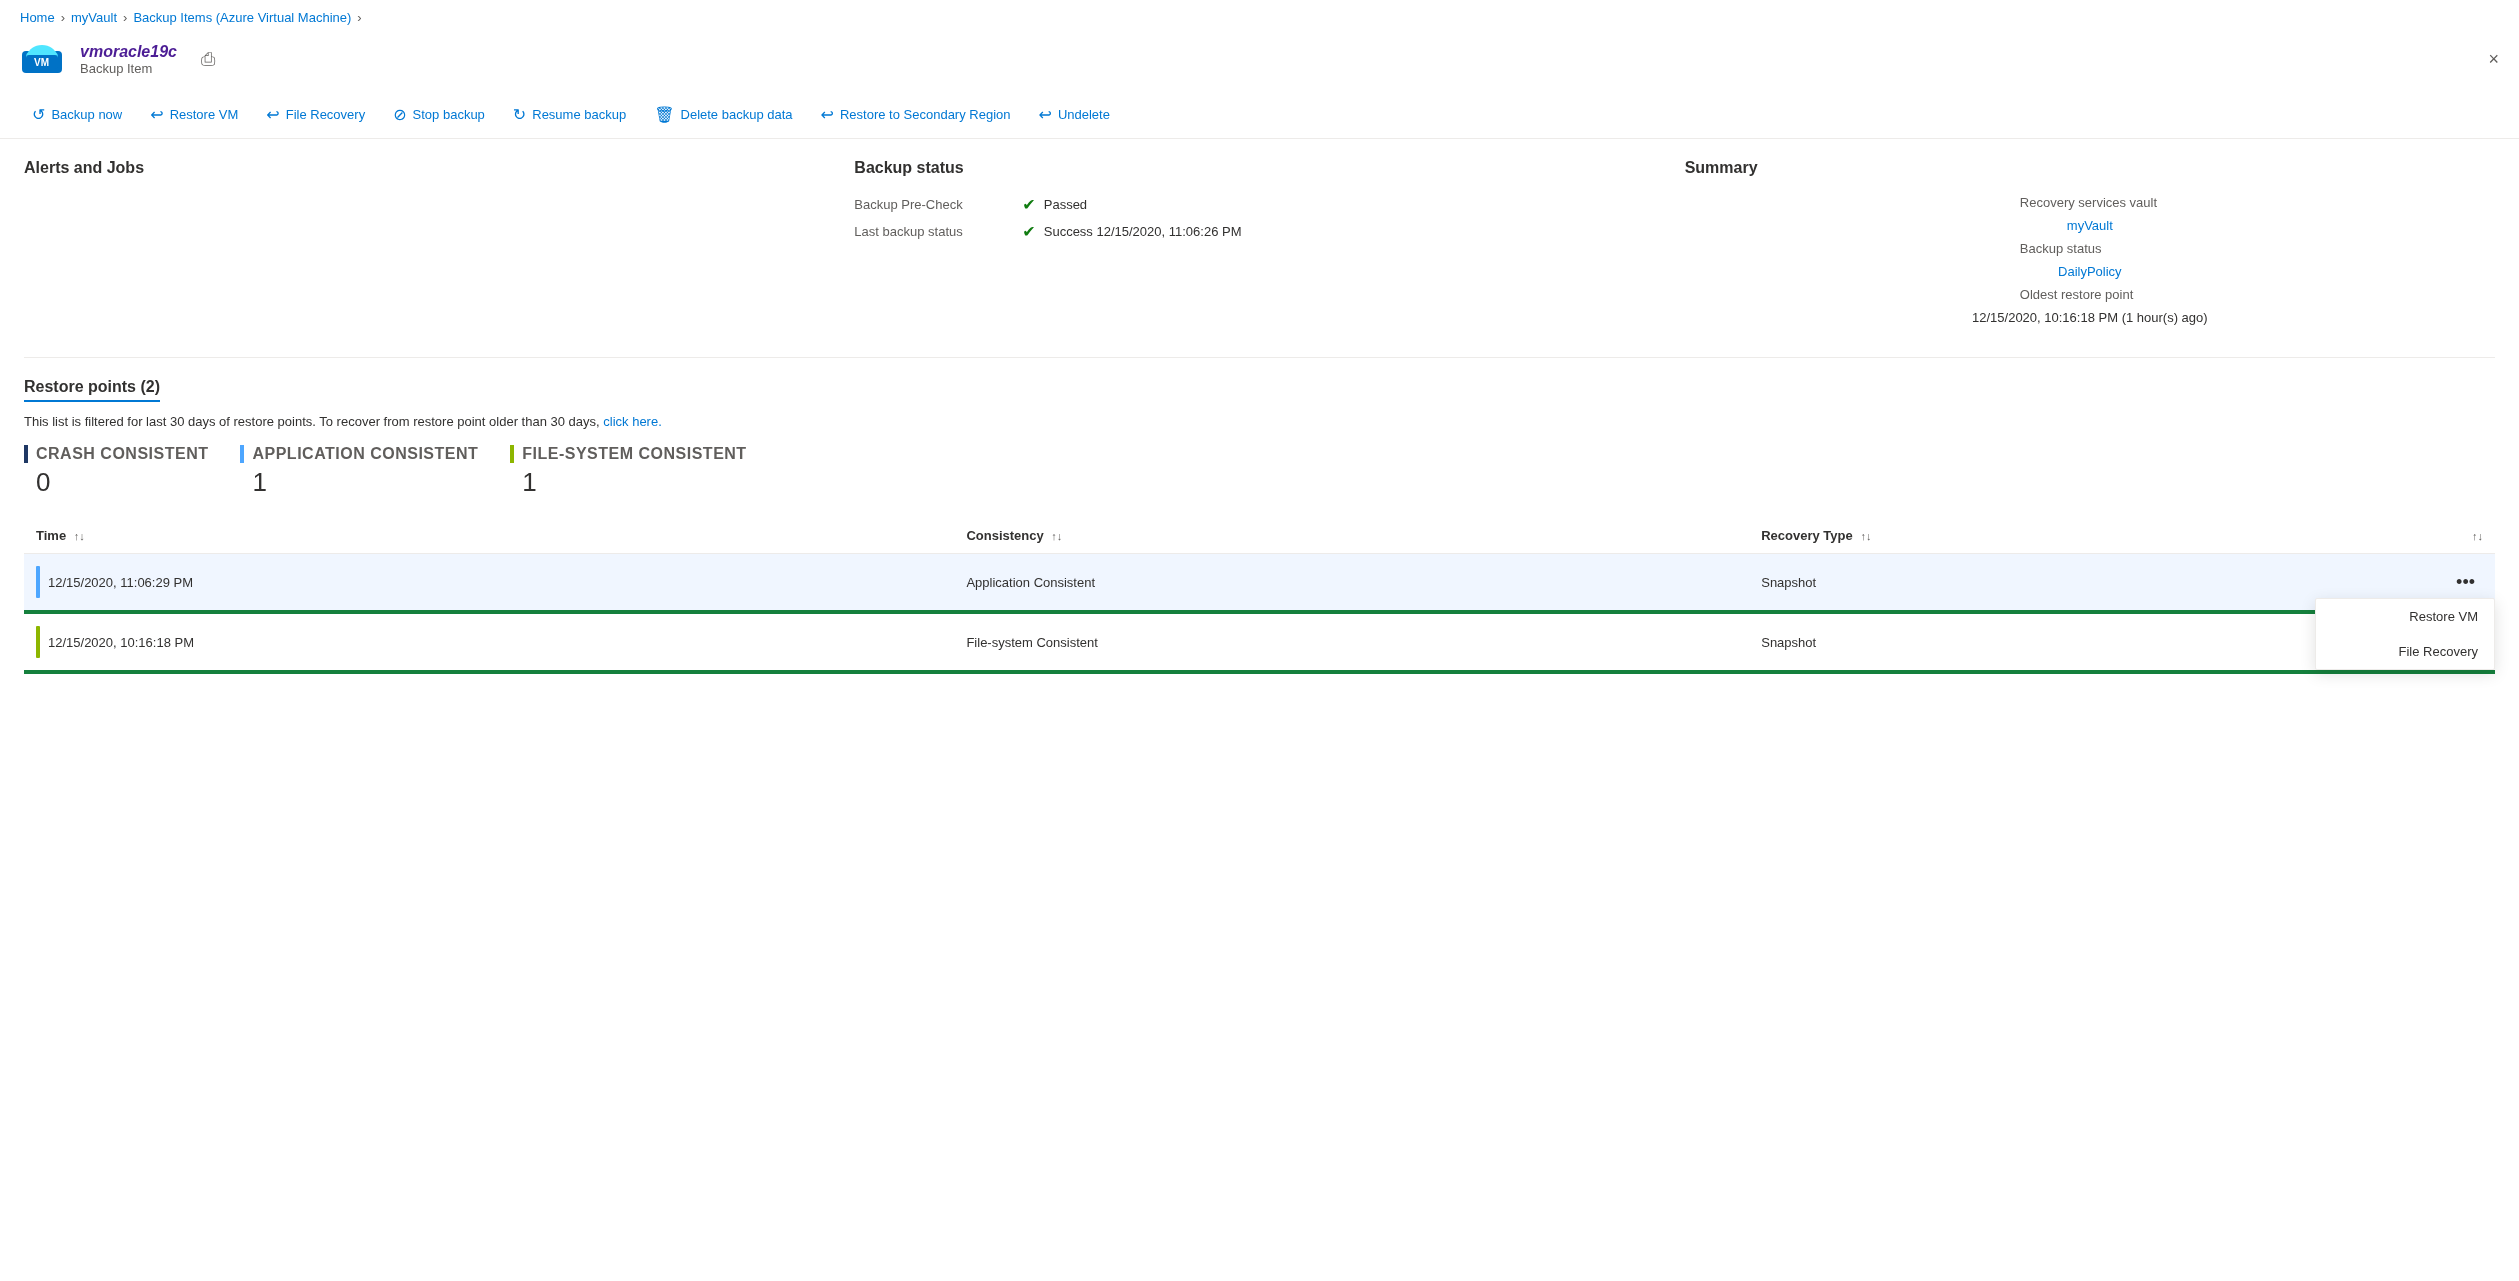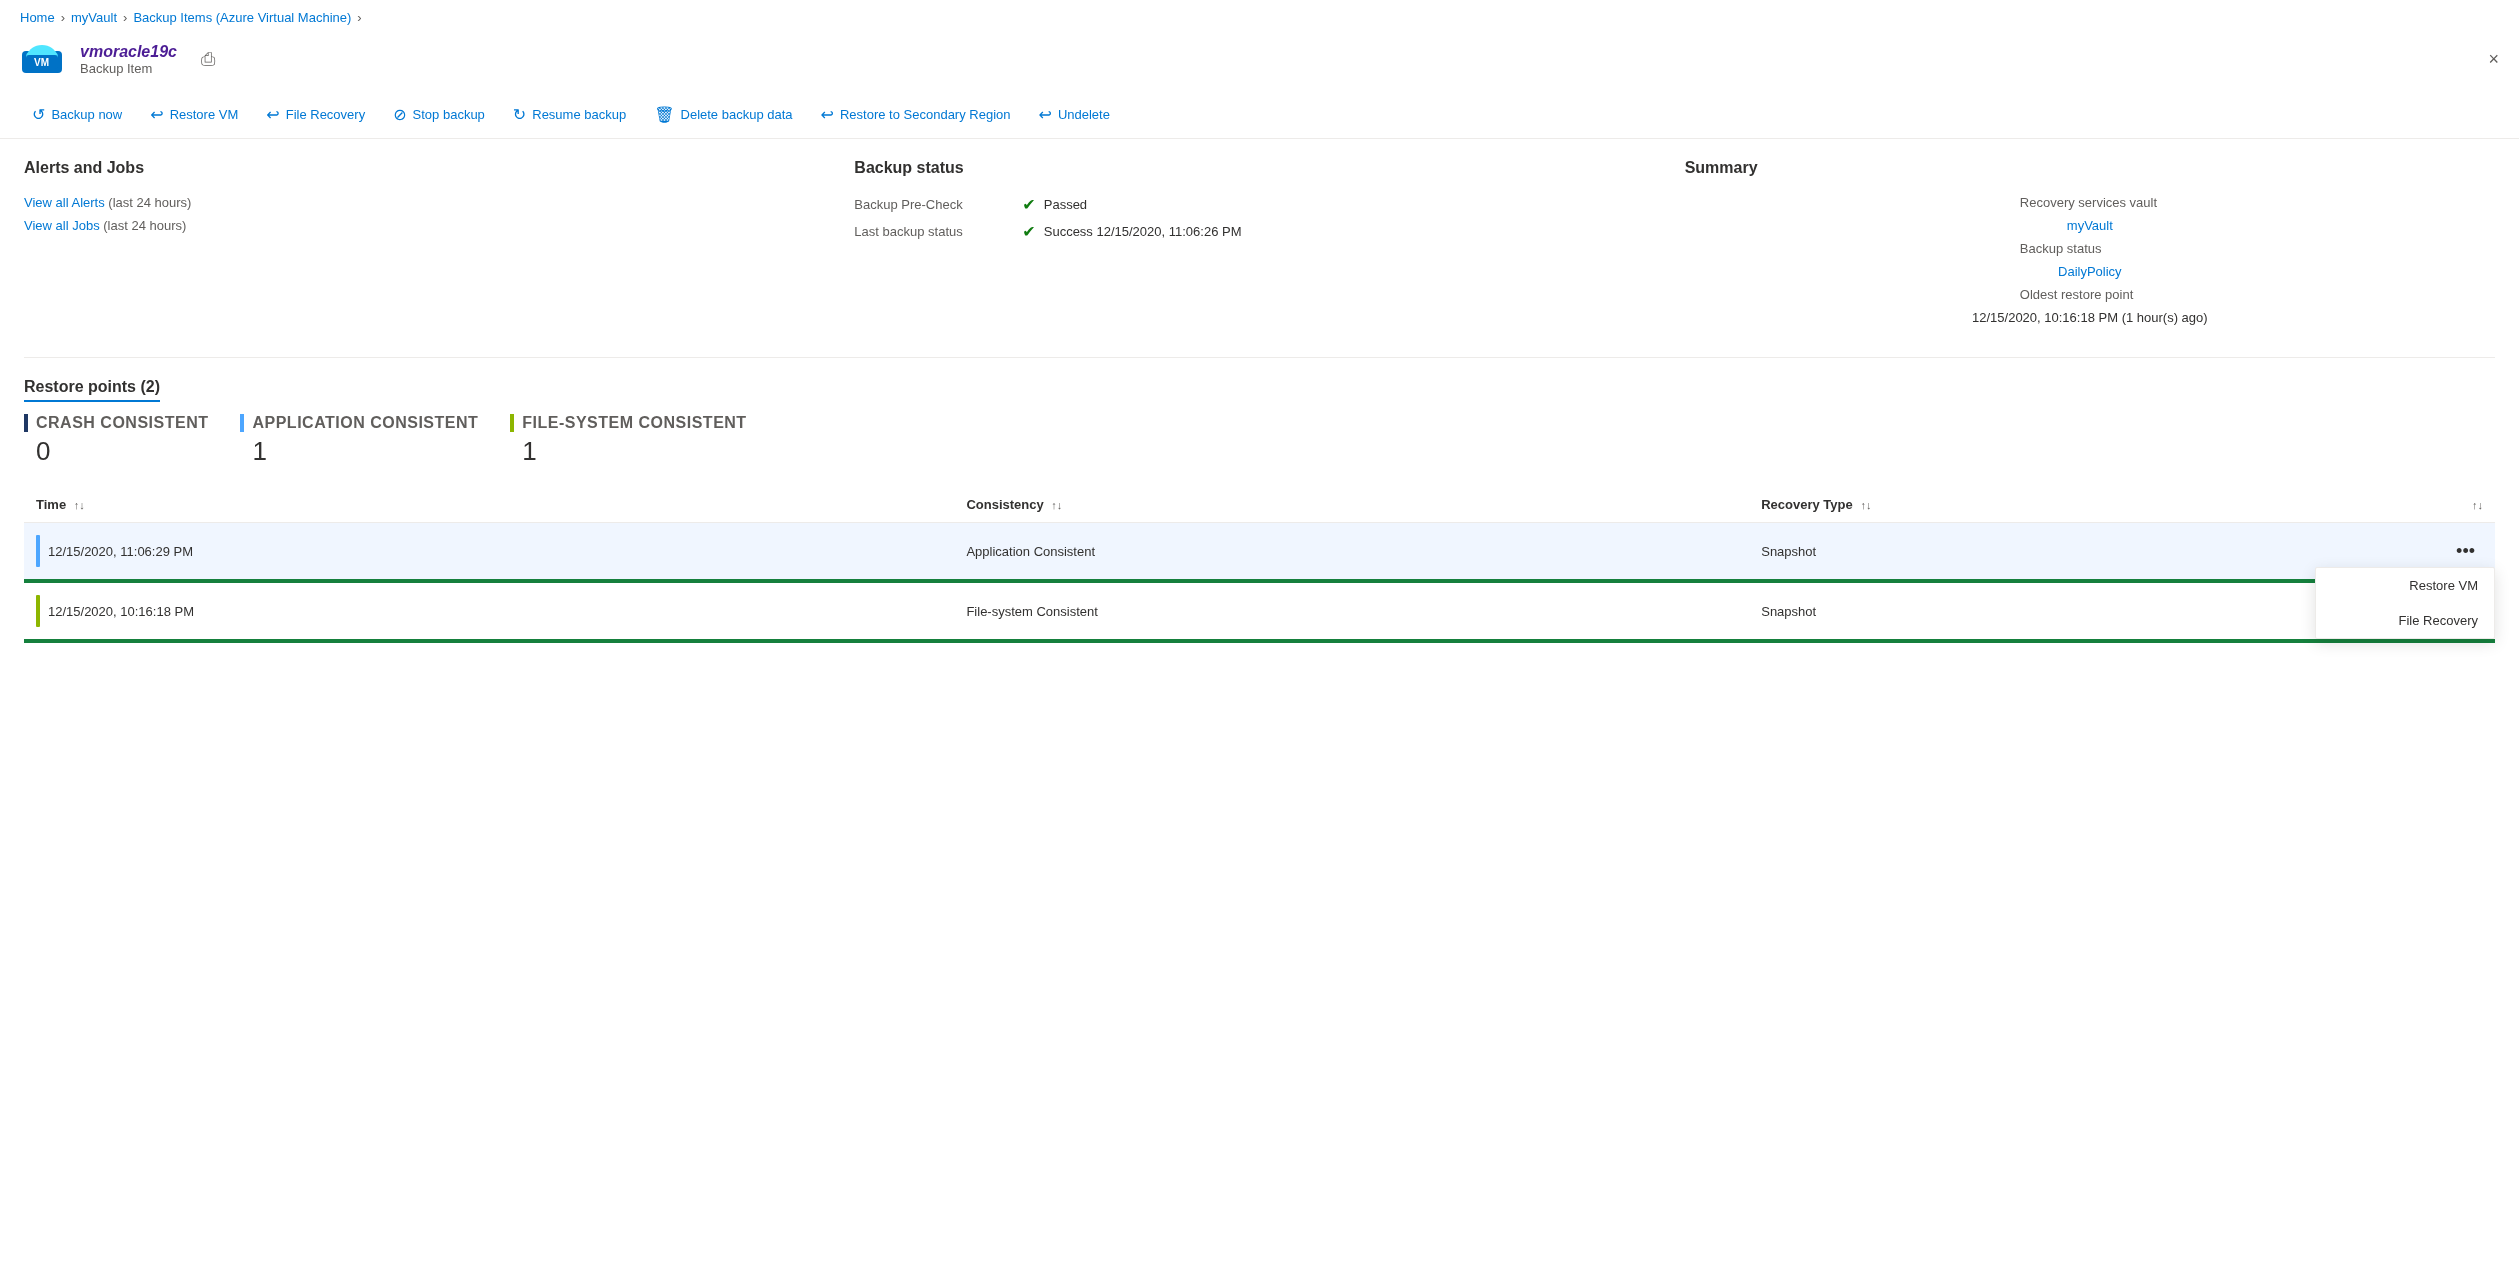--- a/index.html
+++ b/index.html
@@ -138,30 +138,20 @@
     <span>Undelete</span>
   </button>
 </div>
 
 <div class="content">
 
   <div class="section-grid">
 
     <div>
       <div class="section-title">Alerts and Jobs</div>
-      <div style="margin-bottom:8px;">
-        <a class="alerts-link">
-          <span>View all Alerts</span>
-          <span class="alerts-sub">(last 24 hours)</span>
-        </a>
-        <a class="alerts-link">
-          <span>View all Jobs</span>
-          <span class="alerts-sub">(last 24 hours)</span>
-        </a>
-      </div>
     </div>
 
     <div>
       <div class="section-title">Backup status</div>
       <div class="status-row">
         <span class="status-label">Backup Pre-Check</span>
         <span class="status-icon-success">✔</span>
         <span>Passed</span>
       </div>
       <div class="status-row">
@@ -187,20 +177,24 @@
       </div>
     </div>
 
   </div>
 
   <hr class="divider">
 
   <div>
     <div class="restore-points-header">Restore points (2)</div>
 
+    <p class="filter-text">
+      <span>This list is filtered for last 30 days of restore points. To recover from restore point older than 30 days,</span>
+      <a>click here.</a>
+    </p>
 
     
     <div class="consistency-legend">
       <div class="legend-item">
         <div class="legend-bar-label">
           <div class="legend-bar bar-dark-blue"></div>
           <span>CRASH CONSISTENT</span>
         </div>
         <div class="legend-count">0</div>
       </div>

